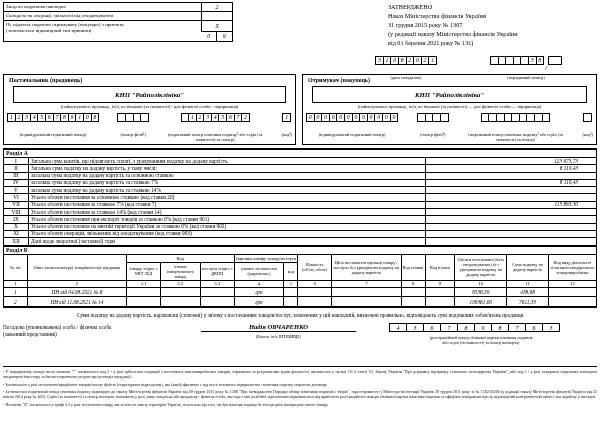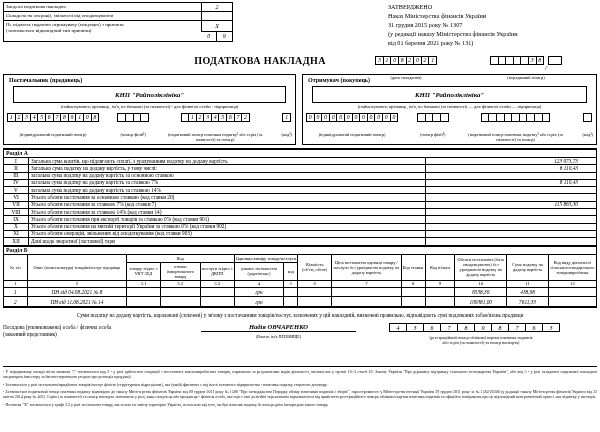--- a/index.html
+++ b/index.html
@@ -97,21 +97,20 @@
   </div>
 
   <div class="approved" id="approved">
       <div>ЗАТВЕРДЖЕНО</div>
       <div>Наказ Міністерства фінансів України</div>
       <div>31 грудня 2015 року № 1307</div>
       <div>(у редакції наказу Міністерства фінансів України</div>
       <div>від 01 березня 2021 року № 131)</div>
     </div>
 
-  <div class="title">ПОДАТКОВА НАКЛАДНА</div>
 
   <div class="date-block">
     <span class="cellrow" id="date-cells"><span class="cell">3</span><span class="cell">1</span><span class="cell">0</span><span class="cell">8</span><span class="cell">2</span><span class="cell">0</span><span class="cell">2</span><span class="cell">1</span></span>
     <div class="cell-caption">(дата складання)</div>
   </div>
   <div class="serial-block">
     <span class="cellrow" id="serial-cells"><span class="cell"></span><span class="cell"></span><span class="cell"></span><span class="cell"></span><span class="cell"></span><span class="cell">3</span><span class="cell">8</span></span><span class="serial-sep">/</span><span class="cellrow tail" id="serial-tail"><span class="cell"></span></span>
     <div class="cell-caption">(порядковий номер)</div>
   </div>
 

